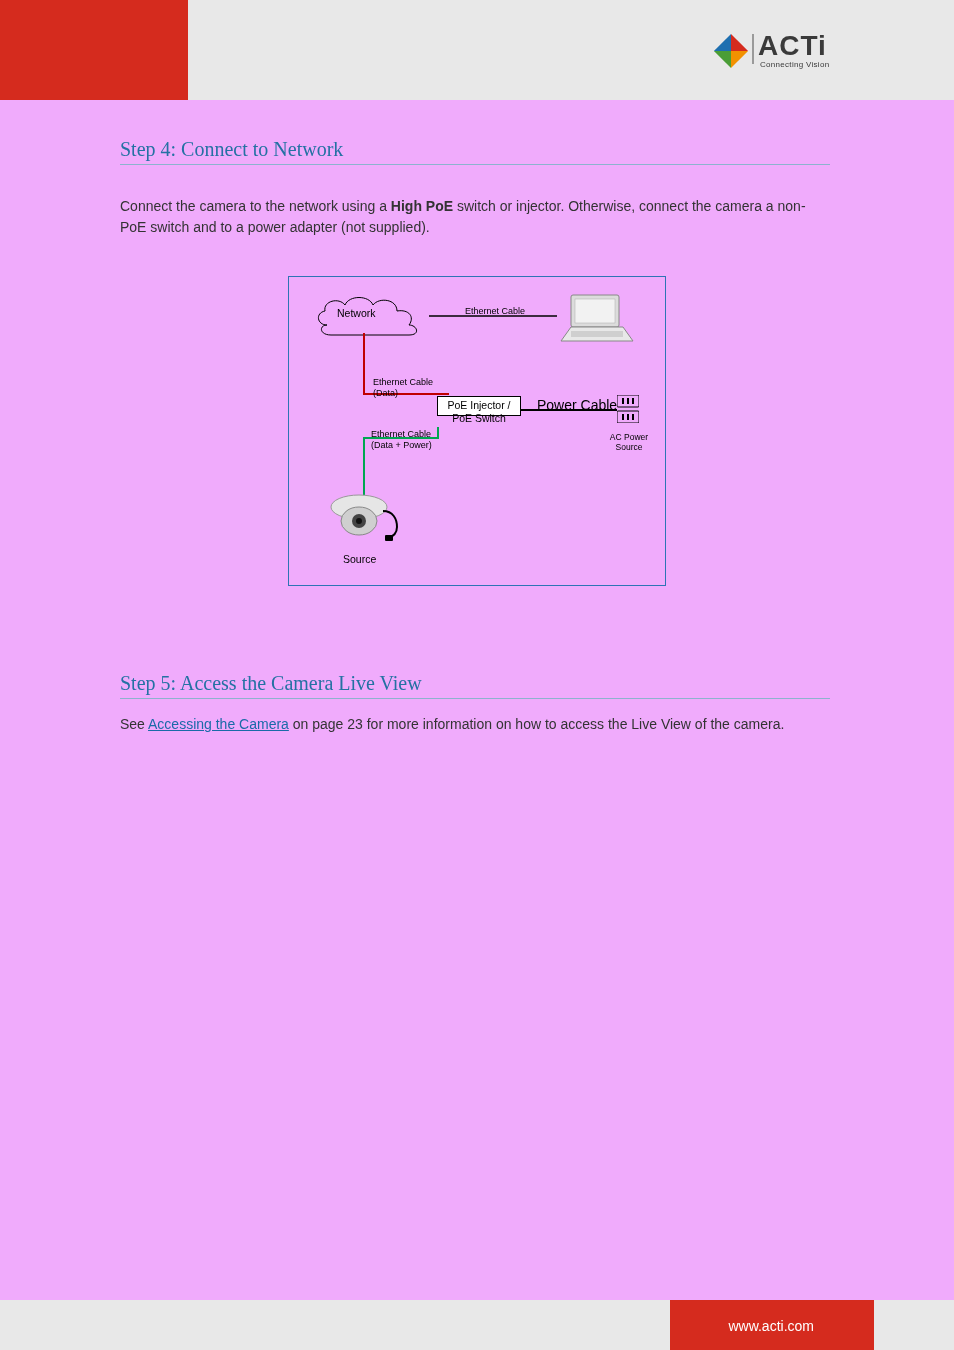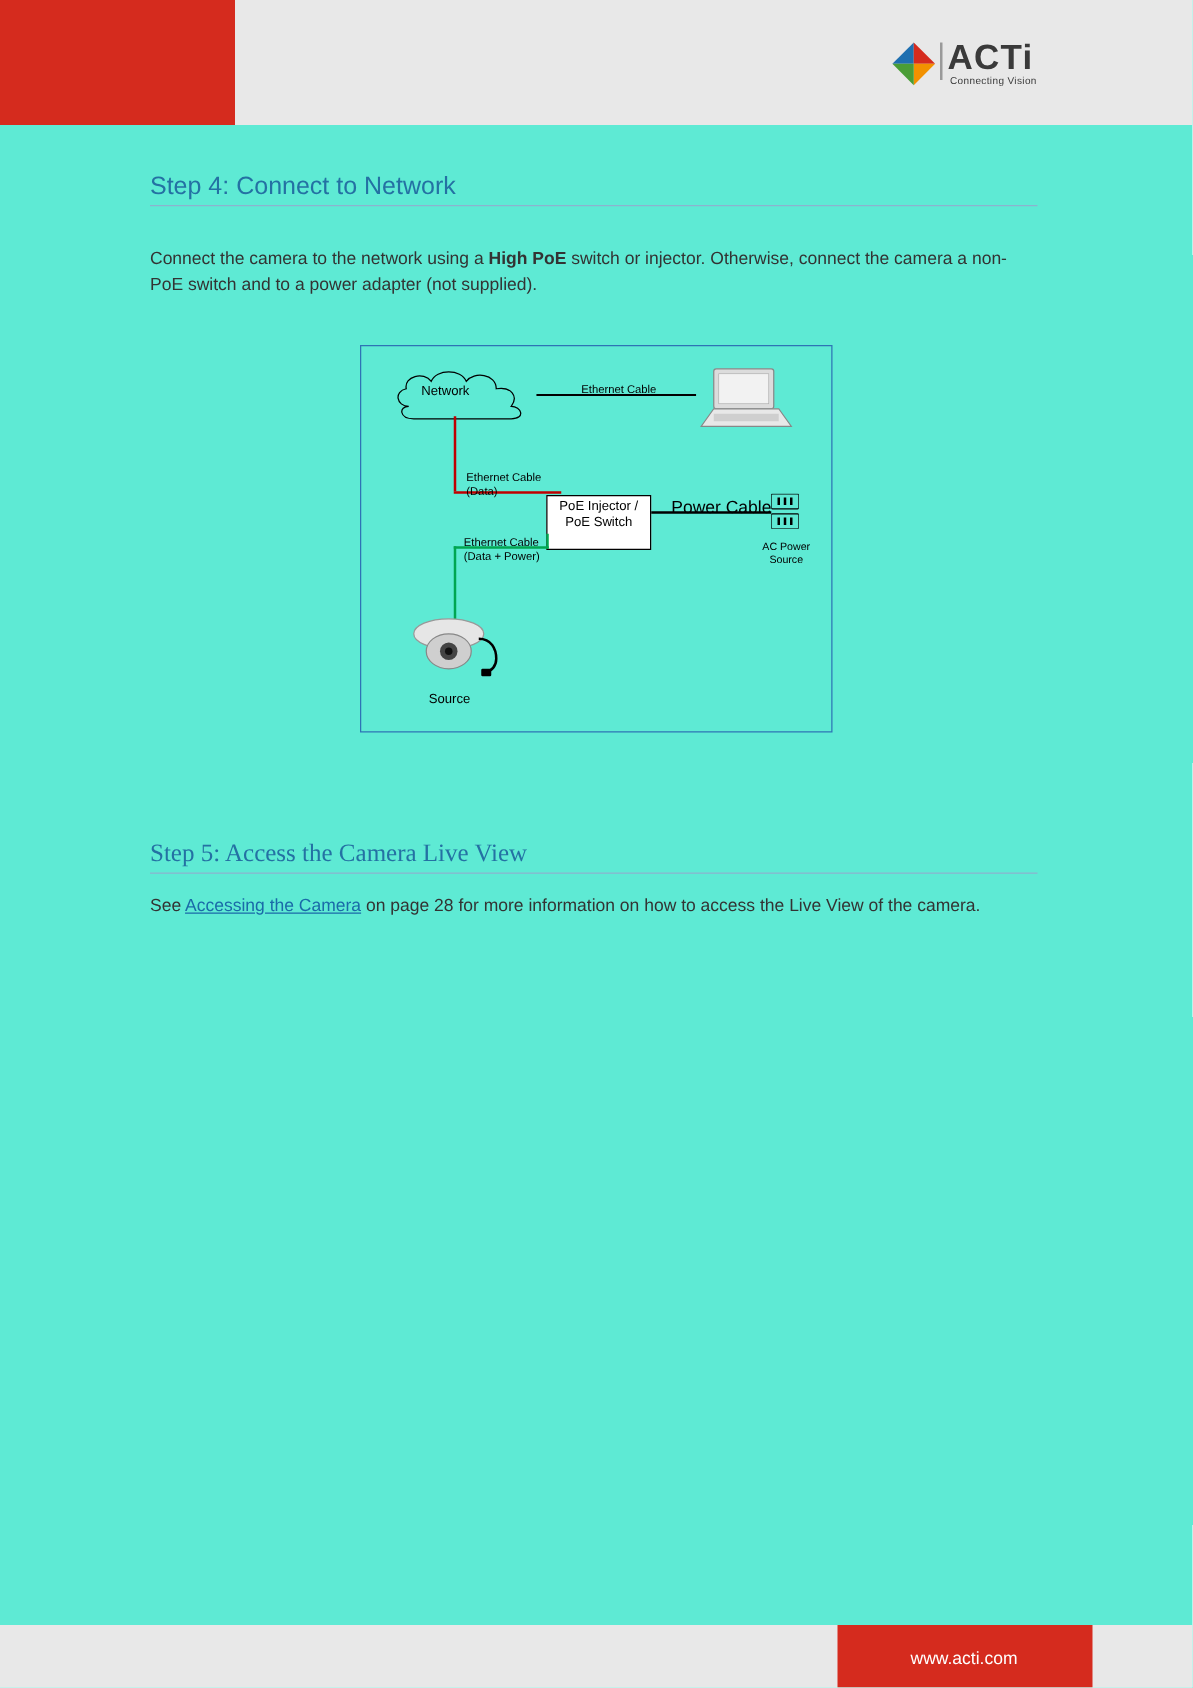--- a/index.html
+++ b/index.html
@@ -1,31 +1,31 @@
 <!DOCTYPE html>
 <html><head>
   <meta charset="utf-8">
   <style>
     * { margin: 0; padding: 0; box-sizing: border-box; }
     html, body { width: 954px; height: 1350px; font-family: Arial, sans-serif; background: #fff; }
-    .page { position: relative; width: 954px; height: 1350px; background: #5eead4; padding-left: 10px; }
+    .page { position: relative; width: 954px; height: 1350px; background: #f0abfc; padding-left: 10px; }
 
     
     .header { position: absolute; top: 0; left: 0; width: 954px; height: 100px; background: #e8e8e8; }
     .header-red { position: absolute; top: 0; left: 0; width: 188px; height: 100px; background: #d52b1e; }
 
     
     .logo { position: absolute; top: 30px; right: 102px; width: 140px; height: 42px; }
     .logo-mark { position: absolute; left: 0; top: 2px; width: 38px; height: 38px; }
     .logo-text { position: absolute; left: 46px; top: 0; font-size: 28px; font-weight: 700; letter-spacing: 1px; color: #3a3a3a; font-family: Arial, sans-serif; }
     .logo-bar { position: absolute; left: 40px; top: 4px; width: 2px; height: 30px; background: #9a9a9a; }
     .logo-tag { position: absolute; left: 48px; top: 30px; font-size: 8px; color: #3a3a3a; letter-spacing: 0.3px; }
 
     
-    .section-title { position: absolute; left: 120px; top: 138px; font-size: 20px; color: #2471a3; font-family: Liberation Sans, sans-serif; }
+    .section-title { position: absolute; left: 120px; top: 138px; font-size: 20px; color: #2471a3; font-family: Liberation Serif, serif; }
     .section-rule { position: absolute; left: 120px; top: 164px; width: 710px; height: 1px; background: #8cb3ce; }
 
     
     .para1 { position: absolute; left: 120px; top: 180px; width: 710px; font-size: 14px; color: #333; line-height: 1.5; margin-top: 16px; }
     .para1 .bold { font-weight: 700; }
 
     
     .diagram-wrap { position: absolute; left: 288px; top: 276px; width: 378px; height: 310px; border: 1px solid #2e74b5; }
 
     .cloud { position: absolute; left: 20px; top: 14px; width: 130px; height: 48px; }
@@ -34,21 +34,21 @@
 
     .laptop { position: absolute; left: 268px; top: 16px; width: 80px; height: 56px; }
 
     .line-cloud-laptop { position: absolute; left: 140px; top: 38px; width: 128px; height: 2px; }
     .eth-label-top { position: absolute; left: 176px; top: 29px; font-size: 9px; color: #000; }
 
     .line-cloud-down-red { position: absolute; left: 74px; top: 56px; width: 2px; height: 60px; background: #c00000; }
     .line-red-horiz { position: absolute; left: 74px; top: 116px; width: 86px; height: 2px; background: #c00000; }
     .eth-data-label { position: absolute; left: 84px; top: 100px; font-size: 9px; color: #000; line-height: 1.2; }
 
-    .poe-box { position: absolute; left: 148px; top: 119px; width: 84px; height: 44px; border: 1px solid #000; background: #fff; text-align: center; font-size: 10.5px; line-height: 1.25; padding-top: 2px; }
+    .poe-box { position: absolute; left: 148px; top: 119px; width: 84px; height: 20px; border: 1px solid #000; background: #fff; text-align: center; font-size: 10.5px; line-height: 1.25; padding-top: 2px; }
     .line-green-horiz { position: absolute; left: 74px; top: 160px; width: 76px; height: 2px; background: #00a651; }
     .line-green-down { position: absolute; left: 74px; top: 160px; width: 2px; height: 62px; background: #00a651; }
     .line-green-topstub { position: absolute; left: 148px; top: 150px; width: 2px; height: 12px; background: #00a651; }
     .eth-dp-label { position: absolute; left: 82px; top: 152px; font-size: 9px; color: #000; line-height: 1.2; }
 
     .line-power { position: absolute; left: 232px; top: 132px; width: 96px; height: 2px; background: #000; }
     .power-label { position: absolute; left: 248px; top: 120px; font-size: 14px; color: #000; }
 
     .ac-box { position: absolute; left: 328px; top: 118px; width: 22px; height: 28px; }
     .ac-label { position: absolute; left: 318px; top: 156px; font-size: 8.5px; color: #000; text-align: center; width: 44px; line-height: 1.15; }
@@ -166,20 +166,20 @@
         <path d="M56 20 C66 20 70 28 70 36 C70 42 66 46 62 46" fill="none" stroke="#000" stroke-width="2"></path>
         <rect x="58" y="44" width="8" height="6" rx="1" fill="#000"></rect>
       </svg>
     </div>
     <div class="camera-label">Source</div>
   </div>
 
   <div class="section-title2">Step 5: Access the Camera Live View</div>
   <div class="section-rule2"></div>
   <p class="para2">
-    <span>See </span><span class="link">Accessing the Camera</span><span> on page </span><span>28</span><span> for more information on how to access the Live View of the camera.</span>
+    <span>See </span><span class="link">Accessing the Camera</span><span> on page </span><span>23</span><span> for more information on how to access the Live View of the camera.</span>
   </p>
 
   <div class="footer-bar">
     <div class="footer-red"></div>
     <div class="footer-url">www.acti.com</div>
   </div>
 </div>
 
 </body></html>

